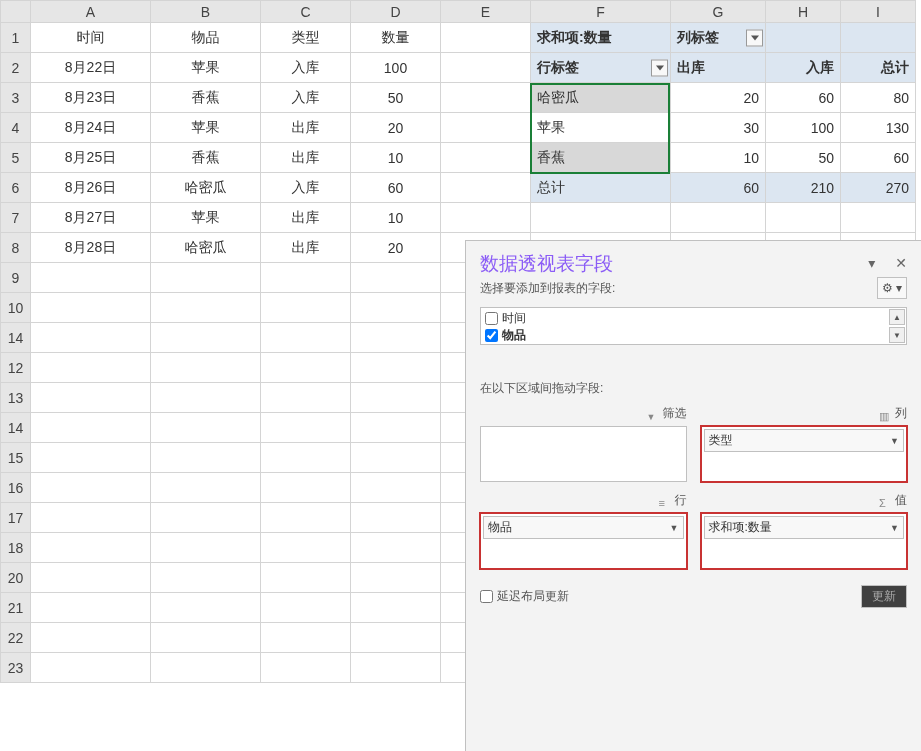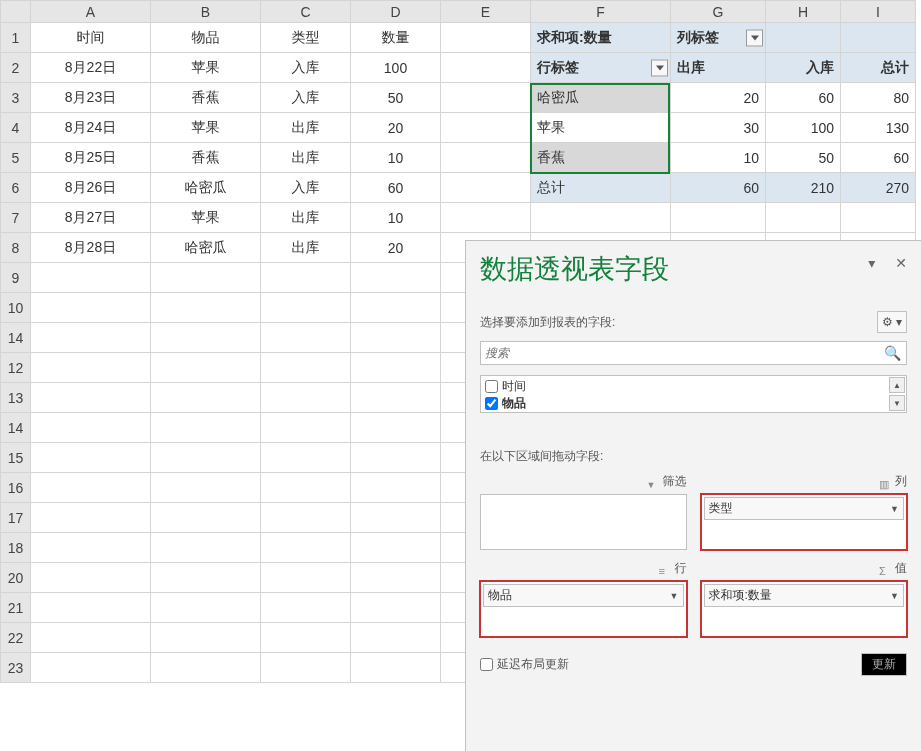--- a/index.html
+++ b/index.html
@@ -23,21 +23,21 @@
   .pvtotal.left { text-align: left !important; padding-left: 6px; }
   .pvtotal.right { text-align: right !important; padding-right: 6px; }
   .selcell { background: #d8d8d8 !important; }
   .selbox { position: absolute; border: 2px solid #1a7f37; pointer-events: none; }
   .dd { position: absolute; right: 2px; top: 50%; transform: translateY(-50%); width: 17px; height: 17px; border: 1px solid #999; background: #f8f8f8; display: flex; align-items: center; justify-content: center; }
   .dd::before { content: ""; border-left: 4px solid transparent; border-right: 4px solid transparent; border-top: 5px solid #555; }
   .rowhdr.selmark { background: #ccc; color: #1a7340; }
   
   
   .panel { position: absolute; left: 465px; top: 240px; right: 0; bottom: 0; background: #f3f3f3; border-left: 1px solid #c0c0c0; border-top: 1px solid #c0c0c0; padding: 10px 14px 8px 14px; }
-  .panel-title { color: #15803d; font-size: 27px; font-weight: normal; margin-bottom: 24px; }
+  .panel-title { color: #8b5cf6; font-size: 19px; font-weight: normal; margin-bottom: 0; }
   .panel-controls { position: absolute; right: 14px; top: 14px; display: flex; gap: 20px; color: #666; }
   .gearbtn { width: 30px; height: 22px; border: 1px solid #c0c0c0; background: #f8f8f8; display: inline-flex; align-items: center; justify-content: center; font-size: 12px; }
   .panel-sub { font-size: 12px; color: #555; margin-bottom: 8px; display: flex; justify-content: space-between; align-items: center; }
   .searchbox { display: flex; border: 1px solid #c0c0c0; background: #fff; height: 24px; margin-bottom: 10px; align-items: center; padding: 0 4px; }
   .searchbox input { border: none; outline: none; flex: 1; font-size: 12px; color: #999; font-style: italic; }
   .searchicon { color: #2a6db3; font-size: 14px; }
   .fieldlist { border: 1px solid #c0c0c0; background: #fff; height: 38px; overflow: hidden; position: relative; padding: 2px 20px 2px 4px; }
   .fieldlist .row { display: flex; align-items: center; gap: 4px; font-size: 12px; height: 17px; }
   .fieldlist input[type=checkbox] { width: 13px; height: 13px; }
   .scrollbtns { position: absolute; right: 1px; top: 1px; bottom: 1px; width: 16px; display: flex; flex-direction: column; justify-content: space-between; }
@@ -45,21 +45,21 @@
   .areadesc { font-size: 12px; color: #555; margin: 35px 0 8px 0; }
   .areas { display: grid; grid-template-columns: 1fr 1fr; gap: 10px 14px; }
   .area { }
   .area-lbl { font-size: 12px; color: #555; margin-bottom: 4px; display: flex; align-items: center; gap: 4px; justify-content: flex-end; }
   .area-box { border: 1px solid #c0c0c0; background: #fff; min-height: 56px; padding: 2px; }
   .area-box.hl { outline: 2px solid #c83232; outline-offset: -1px; }
   .field-chip { border: 1px solid #c0c0c0; background: #f8f8f8; font-size: 12px; padding: 2px 4px; display: flex; justify-content: space-between; align-items: center; }
   .field-chip .chev { font-size: 9px; color: #555; }
   .panel-footer { display: flex; justify-content: space-between; align-items: center; margin-top: 16px; font-size: 12px; color: #555; }
   .panel-footer label { display: flex; align-items: center; gap: 4px; }
-  .updatebtn { border: 1px solid #c0c0c0; background: #000000; color: #aaa; padding: 2px 10px; font-size: 12px; }
+  .updatebtn { border: 1px solid #c0c0c0; background: #404040; color: #aaa; padding: 2px 10px; font-size: 12px; }
   .ico { display:inline-block; width:12px; height:10px; }
   .ico.filter::before { content:"▼"; font-size:9px; color:#888;}
   .ico.cols::before { content:"▥"; font-size:11px; color:#888;}
   .ico.rows::before { content:"≡"; font-size:11px; color:#888;}
   .ico.vals::before { content:"Σ"; font-size:11px; color:#888;}
 </style>
 </head>
 <body>
 
 <div class="sheet">
@@ -364,24 +364,20 @@
 <div class="panel">
   <div class="panel-title">数据透视表字段</div>
   <div class="panel-controls">
     <span style="cursor:pointer">▾</span>
     <span style="cursor:pointer">✕</span>
   </div>
   <div class="panel-sub">
     <span>选择要添加到报表的字段:</span>
     <span class="gearbtn">⚙ ▾</span>
   </div>
-  <div class="searchbox">
-    <input type="text" placeholder="搜索" style="">
-    <span class="searchicon">🔍</span>
-  </div>
   <div class="fieldlist">
     <div class="row">
         <input type="checkbox" style="">
         <span>时间</span>
       </div>
     <div class="row">
         <input type="checkbox" checked="" style="">
         <b>物品</b>
       </div>
     <div class="scrollbtns">

